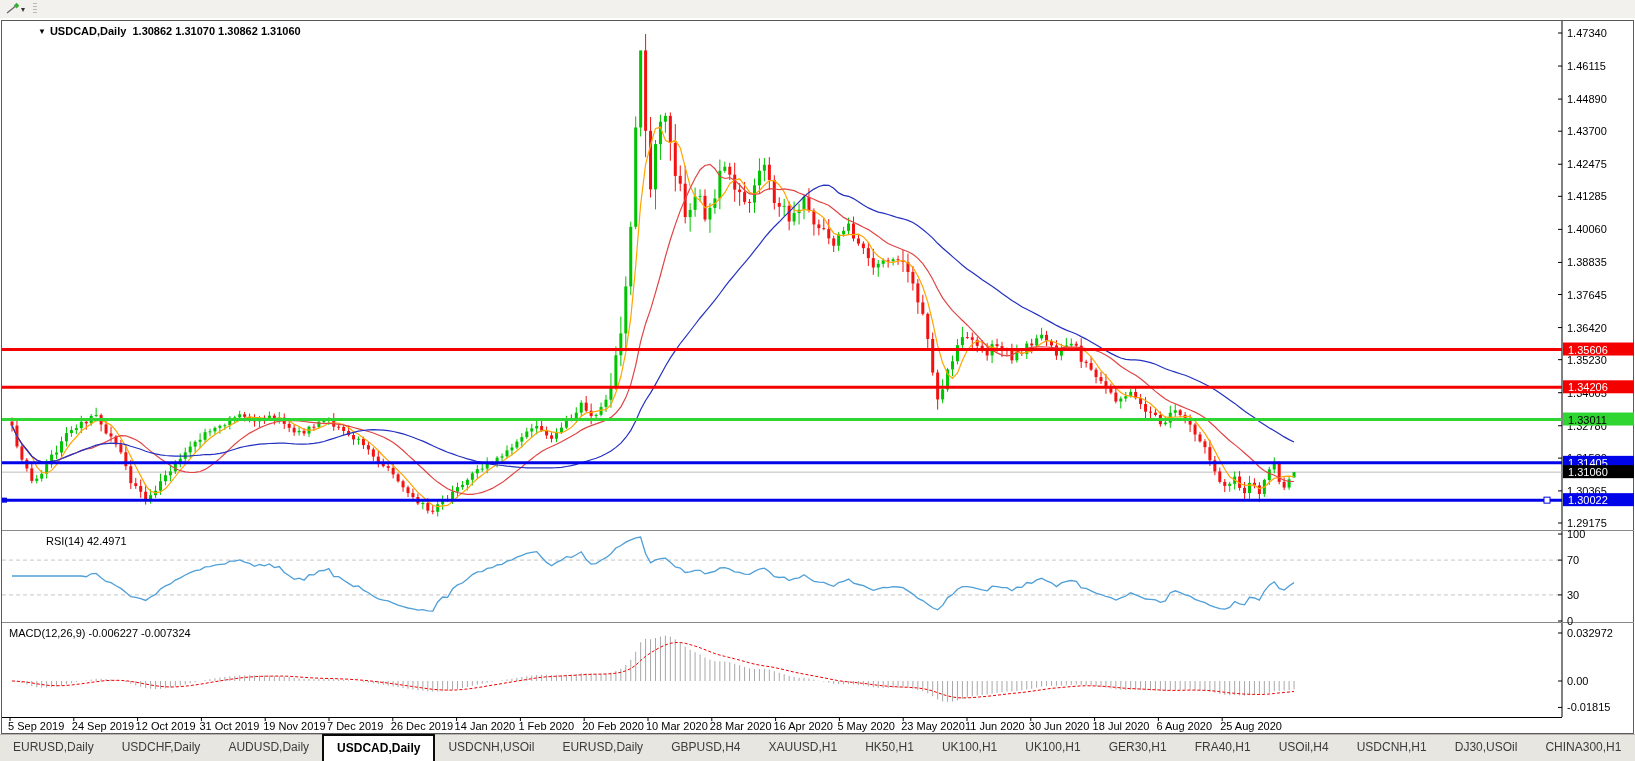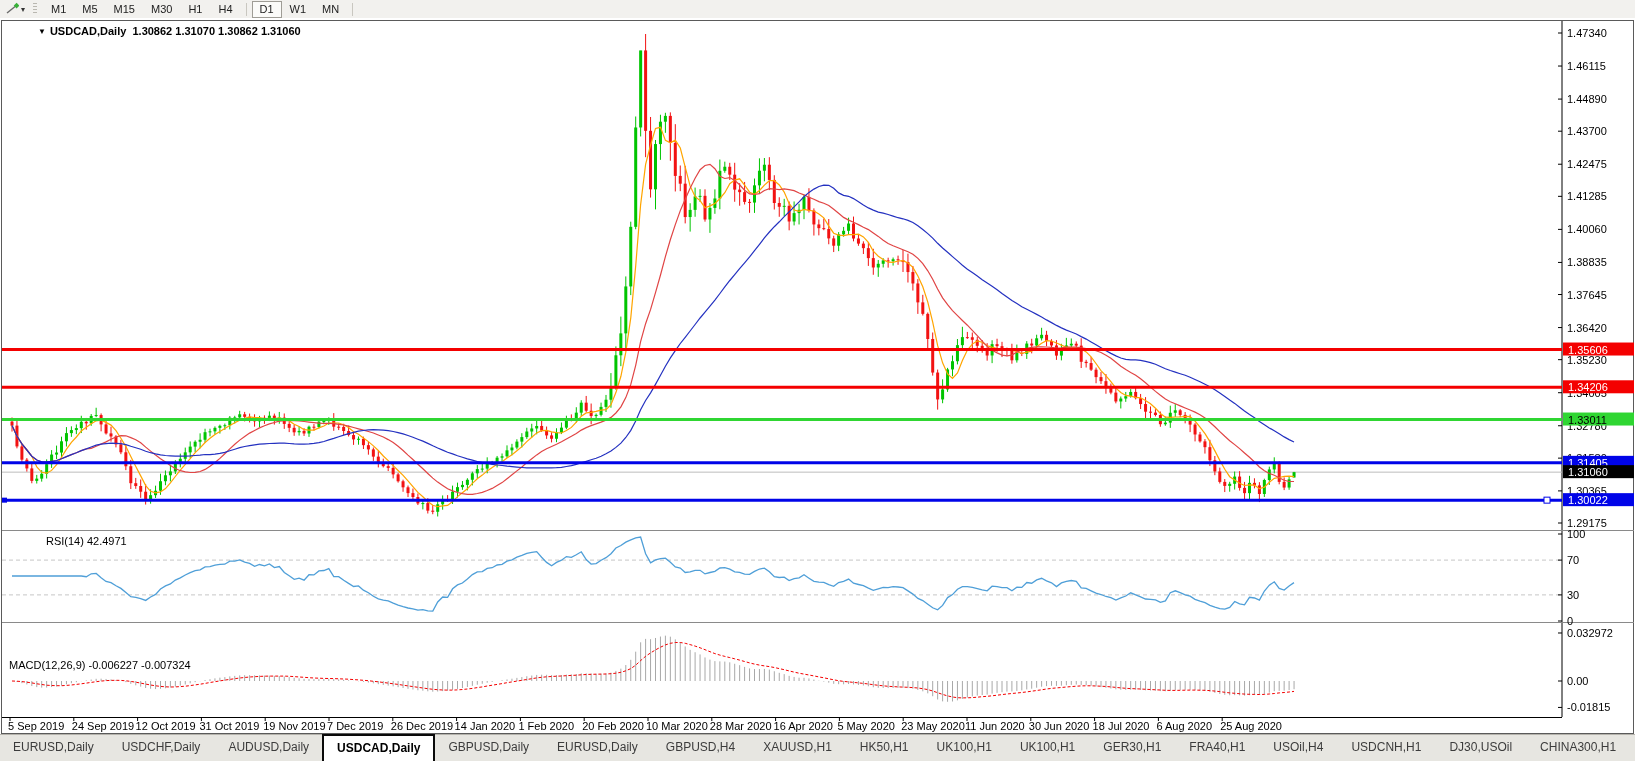--- a/index.html
+++ b/index.html
@@ -11,54 +11,41 @@
   .grip{width:4px;height:12px;margin:0 6px 0 4px;
     background-image:repeating-linear-gradient(#b9b7b0 0 1px,transparent 1px 3px);}
   .tfbtn{padding:0 7px;height:15px;line-height:15px;border:1px solid transparent;cursor:default;}
   .tfbtn.active{background:#fbfbf9;border:1px solid #9f9d96;}
   .tbsep{width:1px;height:13px;background:#c9c7c0;margin:0 5px;}
   #chartwin{position:absolute;left:0;top:18px;width:1635px;height:716px;background:#fff;}
   #chartsvg{position:absolute;left:0;top:0;}
   .overlay{position:absolute;font-size:11px;color:#000;white-space:pre;}
   #title-ov{left:8px;top:7px;font-weight:bold;margin-left:30px;}
   #rsi-ov{left:9px;top:517px;padding-left:37px;}
-  #macd-ov{left:9px;top:609px;margin-top:32px;}
+  #macd-ov{left:9px;top:609px;}
   .tri{font-size:8px;vertical-align:1px;margin-right:4px;}
   #tabbar{position:absolute;left:0;top:734px;width:1635px;height:27px;background:#e7e6e1;
     border-top:1px solid #b5b3ac;display:flex;align-items:stretch;font-size:12px;color:#3c3c3c;}
   .tab{padding:5px 13px 0 13px;white-space:nowrap;cursor:default;}
   .tab.active{background:#fff;border:2px solid #0a0a0a;border-bottom:none;font-weight:bold;color:#000;
     margin-top:-1px;padding-top:5px;}
   .tabsep{width:1px;margin:6px 1px;background:#a9a7a0;}
 </style>
 </head>
 <body>
 
 <div id="toolbar">
   <span class="tool-icon">
     <svg width="14" height="14">
         <line x1="2" y1="11" x2="12" y2="3" stroke="#6a6a6a" stroke-width="1.4"></line>
         <rect x="9.6" y="1.6" width="4" height="4" transform="rotate(45 11.6 3.6)" fill="#38b038"></rect>
       </svg>
   </span>
   <span class="caret">▾</span>
   <span class="grip"></span>
-  <span id="tf-buttons" style="display:flex;align-items:center;">
-      <span class="tfbtn">M1</span>
-      <span class="tfbtn">M5</span>
-      <span class="tfbtn">M15</span>
-      <span class="tfbtn">M30</span>
-      <span class="tfbtn">H1</span>
-      <span class="tfbtn">H4</span>
-      <span class="tbsep"></span>
-      <span class="tfbtn active">D1</span>
-      <span class="tfbtn">W1</span>
-      <span class="tfbtn">MN</span>
-      <span class="tbsep"></span>
-    </span>
 </div>
 
 <div id="chartwin">
   <svg id="chartsvg" width="1635" height="716">
       <rect x="1.5" y="2.5" width="1632" height="713" fill="none" stroke="#5a5a5a" stroke-width="1"></rect>
       <line x1="1562" y1="3" x2="1562" y2="699" stroke="#000" stroke-width="1"></line>
       <line x1="2" y1="512.5" x2="1634" y2="512.5" stroke="#8a8a8a"></line>
       <line x1="2" y1="604.5" x2="1634" y2="604.5" stroke="#8a8a8a"></line>
       <line x1="2" y1="699.5" x2="1562" y2="699.5" stroke="#000"></line>
       <defs>
@@ -984,21 +971,21 @@
 </div>
 
 <div id="tabbar">
     <span style="width: 9px;"></span>
     <span class="tab">EURUSD,Daily</span>
     <span class="tabsep"></span>
     <span class="tab">USDCHF,Daily</span>
     <span class="tabsep"></span>
     <span class="tab">AUDUSD,Daily</span>
     <span class="tab active">USDCAD,Daily</span>
-    <span class="tab">GBPUSD,Daily</span>
+    <span class="tab">USDCNH,USOil</span>
     <span class="tabsep"></span>
     <span class="tab">EURUSD,Daily</span>
     <span class="tabsep"></span>
     <span class="tab">GBPUSD,H4</span>
     <span class="tabsep"></span>
     <span class="tab">XAUUSD,H1</span>
     <span class="tabsep"></span>
     <span class="tab">HK50,H1</span>
     <span class="tabsep"></span>
     <span class="tab">UK100,H1</span>

